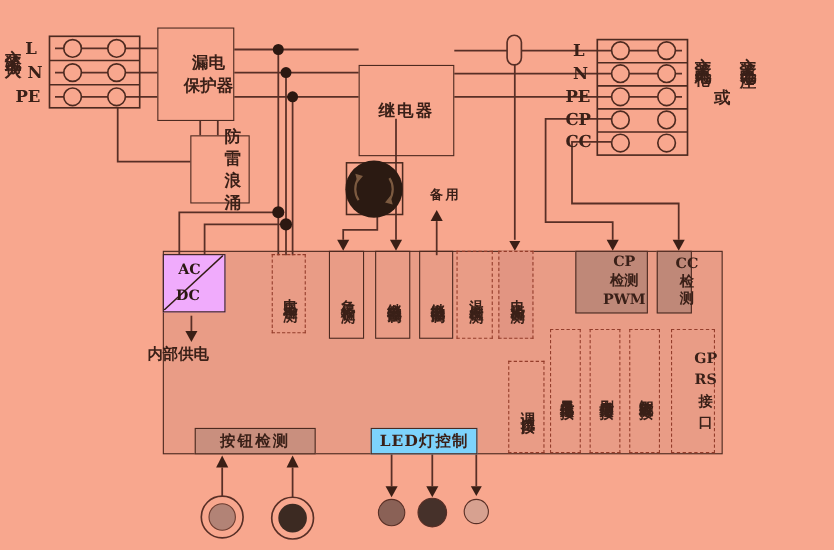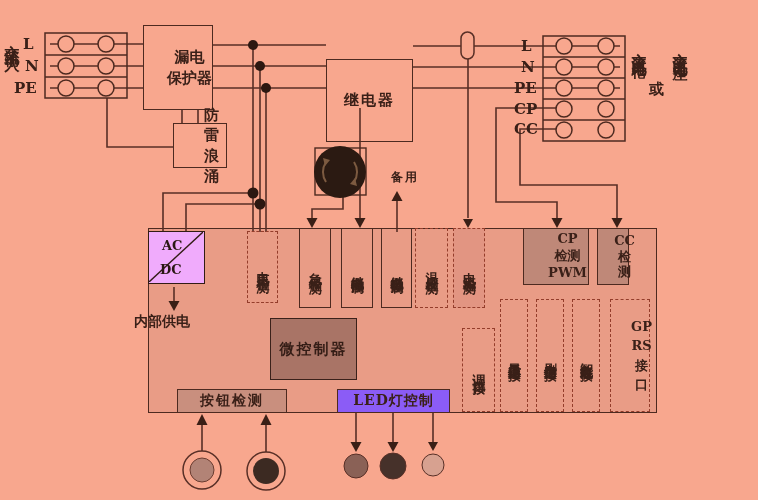--- a/index.html
+++ b/index.html
@@ -142,21 +142,21 @@
 
   <div class="lbl vtext z3" style="left:2px;top:32px;font-size:15px;letter-spacing:4px;">交流输入</div>
 
   <div class="lbl z3" style="left:23px;top:35px;font-size:15px;">L</div>
   <div class="lbl z3" style="left:25px;top:57px;font-size:15px;">N</div>
   <div class="lbl z3" style="left:14px;top:79px;font-size:15px;">PE</div>
 
   <div class="box pre z3" style="left:143px;top:25px;width:70px;height:85px;font-size:15px;font-weight:bold;">漏电
 保护器</div>
 
-  <div class="box pre z3" style="left:173px;top:123px;width:54px;height:45px;font-size:15px;font-weight:bold;">防雷
+  <div class="box pre z3" style="left:173px;top:123px;width:54px;height:62px;font-size:15px;font-weight:bold;">防雷
 浪涌</div>
 
   <div class="box z3" style="left:326px;top:25px;width:87px;height:83px;font-size:15px;font-weight:bold;letter-spacing:2px;margin-top:34px;">继电器</div>
 
   <div class="lbl z3" style="left:391px;top:169px;font-size:12px;letter-spacing:2px;">备用</div>
 
   <div class="lbl z3" style="left:521px;top:37px;font-size:15px;">L</div>
   <div class="lbl z3" style="left:521px;top:58px;font-size:15px;">N</div>
   <div class="lbl z3" style="left:514px;top:79px;font-size:15px;">PE</div>
   <div class="lbl z3" style="left:514px;top:100px;font-size:15px;">CP</div>
@@ -195,24 +195,23 @@
     <span class="vtext">电流检测</span>
     </div>
 
   <div class="box pre z3" style="left:523px;top:228px;width:66px;height:57px;background:#bf8878;font-size:13px;font-weight:bold;line-height:1.3;">CP
 检测
 PWM</div>
   <div class="box pre z3" style="left:597px;top:228px;width:32px;height:57px;background:#bf8878;font-size:13px;font-weight:bold;line-height:1.2;">CC
 检
 测</div>
 
-  <div class="box z3" style="left:270px;top:318px;width:87px;height:62px;background:#a97466;border-color:#3a211a;font-size:15px;font-weight:bold;letter-spacing:2px;color:#341d16;">微控制器</div>
 
   <div class="box z3" style="left:177px;top:389px;width:110px;height:24px;background:#c98f7e;font-size:14px;font-weight:bold;letter-spacing:2px;">按钮检测</div>
-  <div class="box z3" style="left:337px;top:389px;width:113px;height:24px;background:#8b5cf6;font-size:14px;font-weight:bold;letter-spacing:1px;">LED灯控制</div>
+  <div class="box z3" style="left:337px;top:389px;width:97px;height:24px;background:#7dd3fc;font-size:14px;font-weight:bold;letter-spacing:1px;">LED灯控制</div>
 
   <div class="mod dashed z3" style="left:462px;top:328px;width:33px;height:84px;">
     <span class="vtext">调试接口</span>
     </div>
   <div class="mod dashed z3" style="left:500px;top:299px;width:28px;height:113px;">
     <span class="vtext" style="letter-spacing:1px;">显示通信接口</span>
     </div>
   <div class="mod dashed z3" style="left:536px;top:299px;width:28px;height:113px;">
     <span class="vtext" style="letter-spacing:1px;">刷卡通信接口</span>
     </div>

